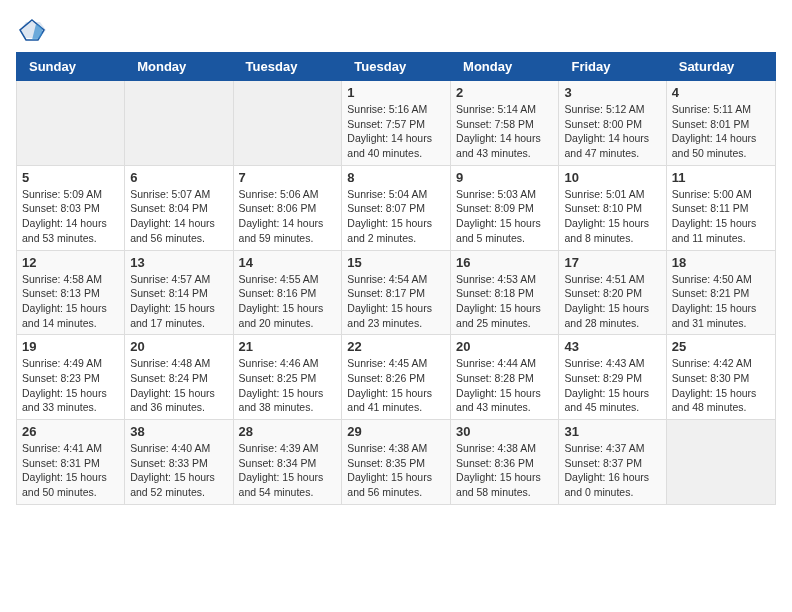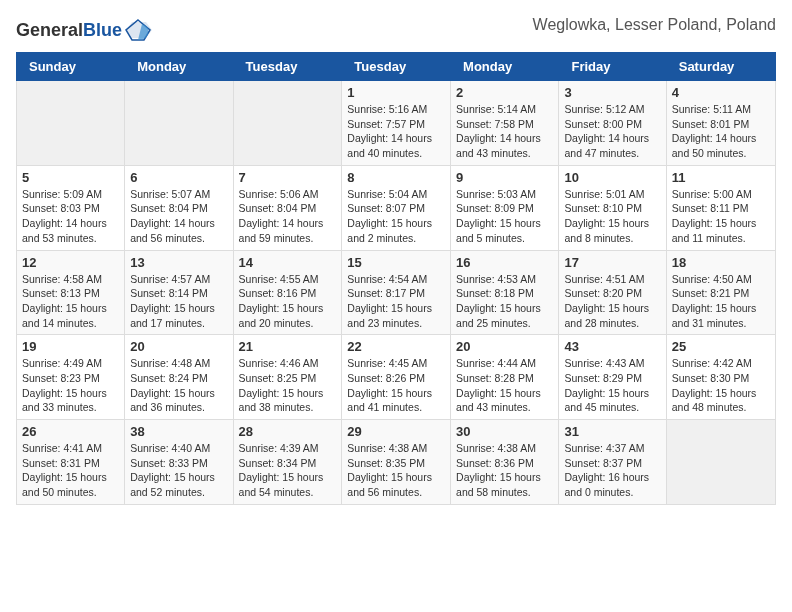--- a/index.html
+++ b/index.html
@@ -92,31 +92,27 @@
     }
     .empty-cell {
       background: #f0f0f0 !important;
     }
   </style>
 </head>
 <body>
 
 <div class="header">
   <div class="logo">
-    <div>
-      <span class="logo-text-general">General</span><span class="logo-text-blue">Blue</span>
-    </div>
     <svg class="logo-icon" viewBox="0 0 28 28">
       <polygon points="8,6 22,6 28,14 22,22 8,22 2,14" fill="#1a56a0" opacity="0.15"></polygon>
       <path d="M14 4 L26 14 L20 24 L8 24 L2 14 Z" fill="none" stroke="#1a56a0" stroke-width="1.5"></path>
       <path d="M18 8 Q26 10 24 18 Q22 24 14 24" fill="#3a8fd0" opacity="0.7"></path>
     </svg>
   </div>
   <div class="title-block">
-    <h2>Weglowka, Lesser Poland, Poland</h2>
   </div>
 </div>
 
 <table class="calendar">
   <thead>
     <tr>
     <th>Sunday</th>
         <th>Monday</th>
         <th>Tuesday</th>
         <th>Tuesday</th>
@@ -170,21 +166,21 @@
         <td>
           <span class="day-num">6</span>
           <div class="day-info">Sunrise: 5:07 AM
 Sunset: 8:04 PM
 Daylight: 14 hours
 and 56 minutes.</div>
         </td>
         <td>
           <span class="day-num">7</span>
           <div class="day-info">Sunrise: 5:06 AM
-Sunset: 8:04 PM
+Sunset: 8:06 PM
 Daylight: 14 hours
 and 59 minutes.</div>
         </td>
         <td>
           <span class="day-num">8</span>
           <div class="day-info">Sunrise: 5:04 AM
 Sunset: 8:07 PM
 Daylight: 15 hours
 and 2 minutes.</div>
         </td>

